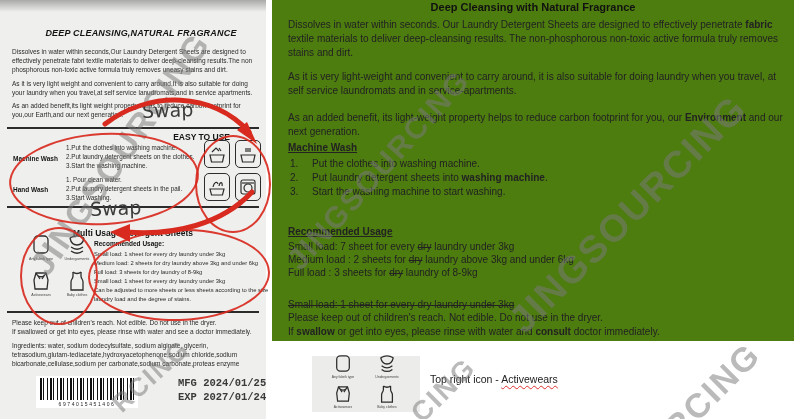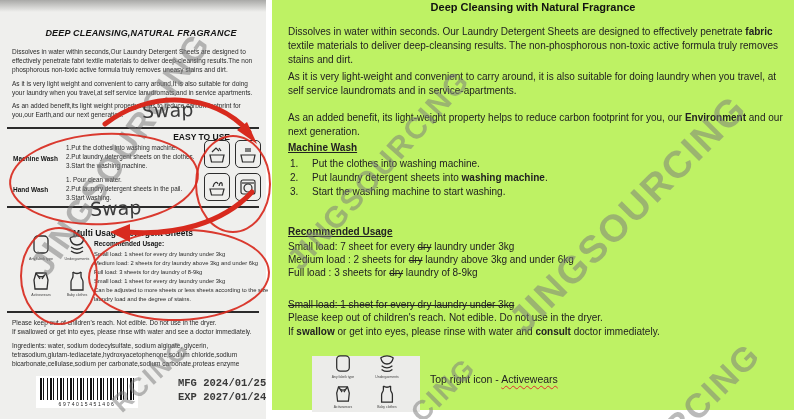--- a/index.html
+++ b/index.html
@@ -56,25 +56,25 @@
   .wm{position:absolute;font-weight:bold;color:rgba(123,123,123,.52);white-space:nowrap;
       pointer-events:none;z-index:6;font-family:"Liberation Sans",sans-serif;letter-spacing:2px;}
   .wm1{left:38px;top:252px;font-size:34px;transform:rotate(-55deg);transform-origin:left center;}
   .wm2{left:116px;top:392px;font-size:26px;transform:rotate(-42deg);transform-origin:left center;}
   .wm3{left:293px;top:248px;font-size:30px;transform:rotate(-48deg);transform-origin:left center;}
   .wm4{left:516px;top:305px;font-size:38px;transform:rotate(-45deg);transform-origin:left center;}
   .wm5{left:416px;top:402px;font-size:28px;transform:rotate(-45deg);transform-origin:left center;}
   .wm6{left:670px;top:414px;font-size:34px;transform:rotate(-45deg);transform-origin:left center;}
   .red-layer{z-index:7;}
   
-  .doc{position:absolute;left:272px;top:0;width:522px;height:410px;background:#bef264;font-size:10px;}
+  .doc{position:absolute;left:272px;top:0;width:522px;height:341px;background:#4d7c0f;font-size:10px;}
   .doc-heading{position:absolute;left:0;top:1px;width:522px;text-align:center;
                font-size:11px;font-weight:bold;color:#111;}
   .doc-p{position:absolute;left:16px;width:502px;font-size:10px;line-height:1.4;color:#222;}
-  .dp1{top:25px}.dp2{top:70px}.dp3{top:111px}
+  .dp1{top:18px}.dp2{top:70px}.dp3{top:111px}
   .doc-sub{position:absolute;left:16px;font-size:10px;font-weight:bold;color:#222;text-decoration:underline;}
   .mw-sub{top:142px}.ru-sub{top:226px}
   .doc-list{position:absolute;left:18px;top:157px;width:480px;font-size:10px;line-height:1.42;color:#222;}
   .doc-list .num{display:inline-block;width:22px;}
   .doc-ru{position:absolute;left:16px;top:240px;width:500px;font-size:10px;line-height:1.32;color:#222;}
   .doc-warn{position:absolute;left:16px;top:311px;width:500px;font-size:10px;line-height:1.4;color:#222;}
   .strike{text-decoration:line-through;margin-top:18px;}
   .b{font-weight:bold;}
   .icon-panel{position:absolute;left:40px;top:356px;width:108px;height:56px;background:#ececea;
               display:grid;grid-template-columns:30px 30px;grid-gap:0 14px;justify-content:center;

